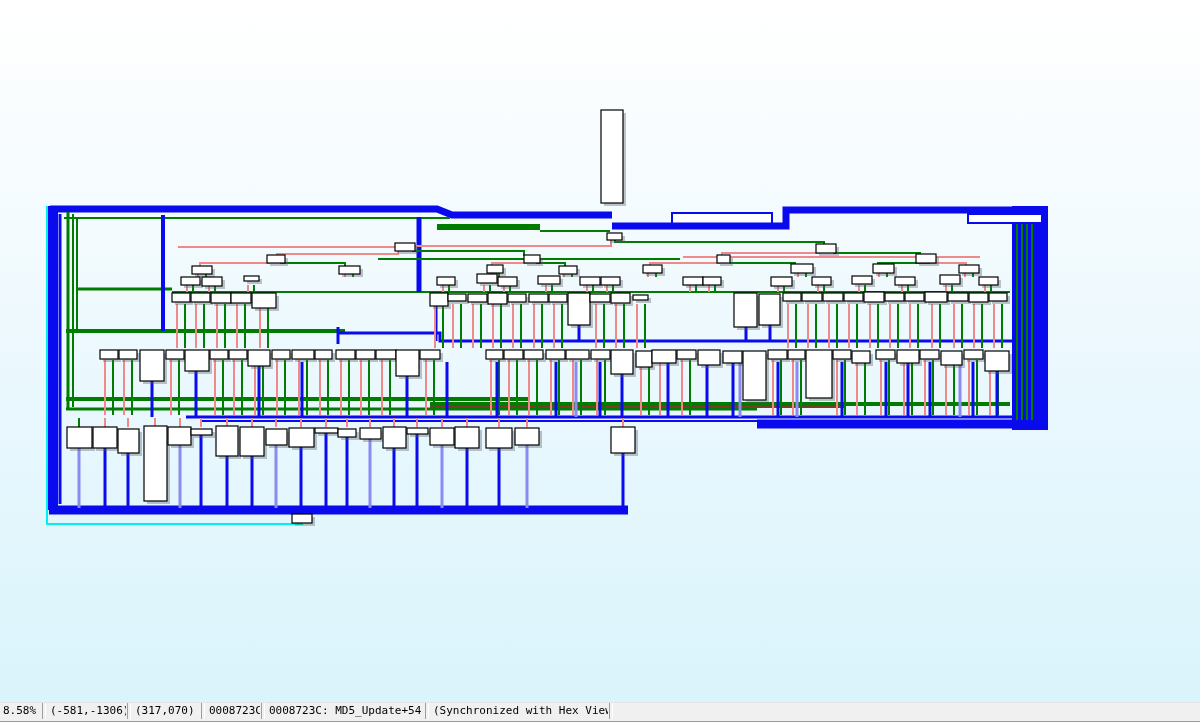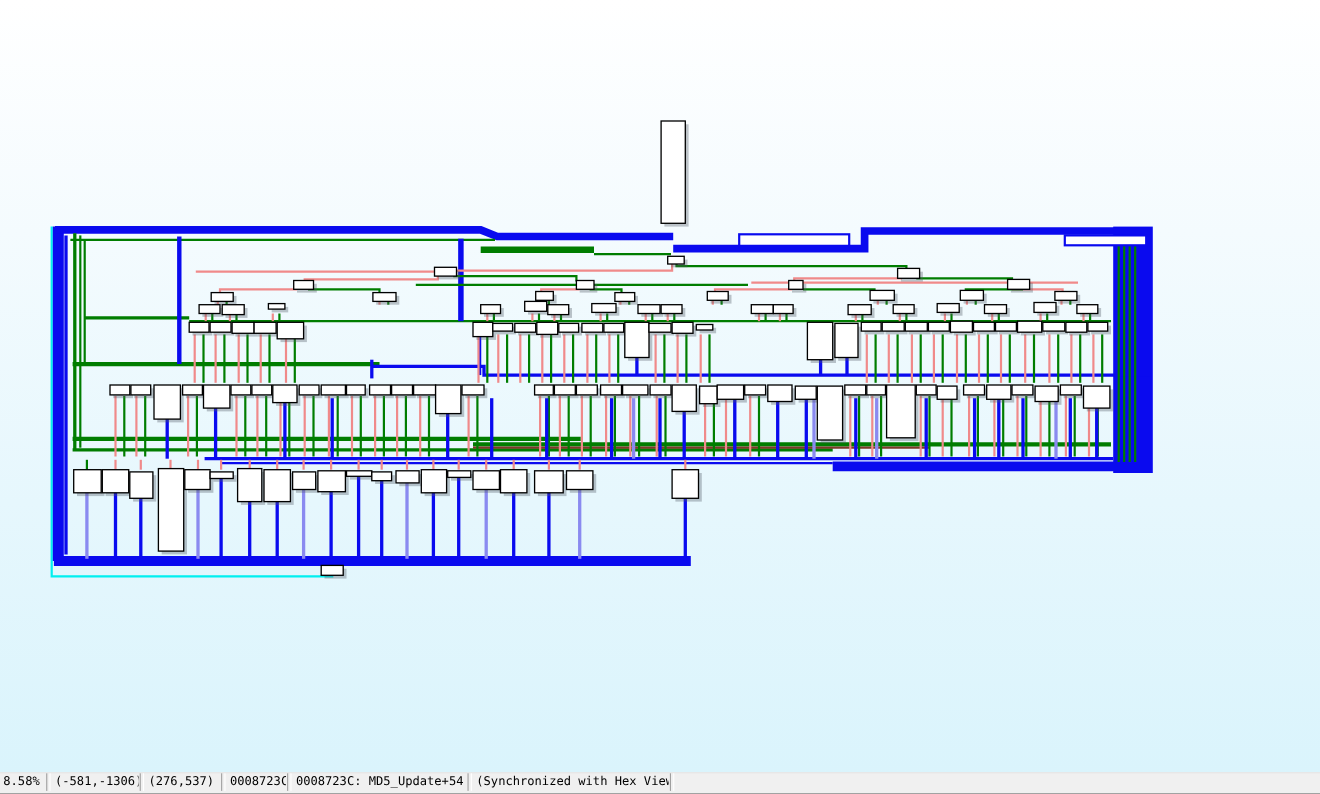--- a/index.html
+++ b/index.html
@@ -548,21 +548,21 @@
       <rect x="611" y="427" width="24" height="26" fill="#ffffff" stroke="#000000" stroke-width="1.2"></rect>
       <rect x="295" y="517" width="20" height="9" fill="rgba(80,90,100,0.35)"></rect>
       <rect x="292" y="514" width="20" height="9" fill="#ffffff" stroke="#000000" stroke-width="1.2"></rect>
     </svg>
 </div>
 <div class="statusbar">
     <div class="seg" style="width: 41px;">8.58%</div>
     <div class="sep"></div>
     <div class="seg" style="width: 79px;">(-581,-1306)</div>
     <div class="sep"></div>
-    <div class="seg" style="width: 68px;">(276,537)</div>
+    <div class="seg" style="width: 68px;">(317,070)</div>
     <div class="sep"></div>
     <div class="seg" style="width: 54px;">0008723C</div>
     <div class="sep"></div>
     <div class="seg" style="width: 158px;">0008723C: MD5_Update+54</div>
     <div class="sep"></div>
     <div class="seg" style="width: 178px;">(Synchronized with Hex View-1)</div>
     <div class="sep"></div>
   </div>
 
 </body></html>

